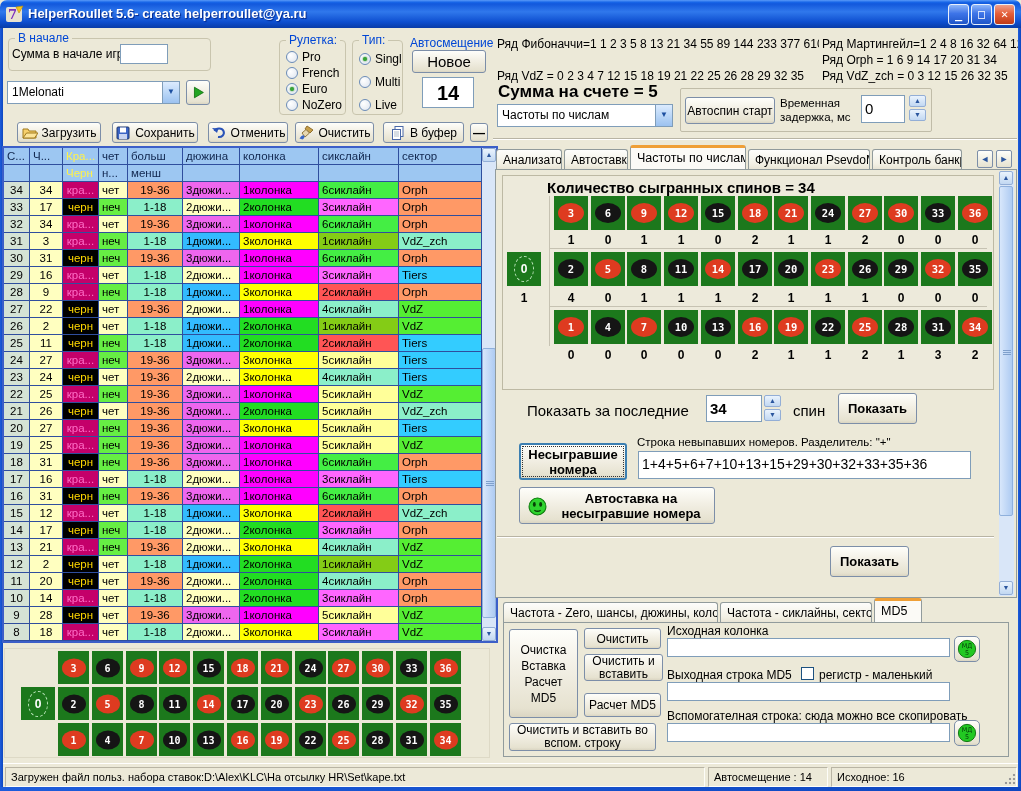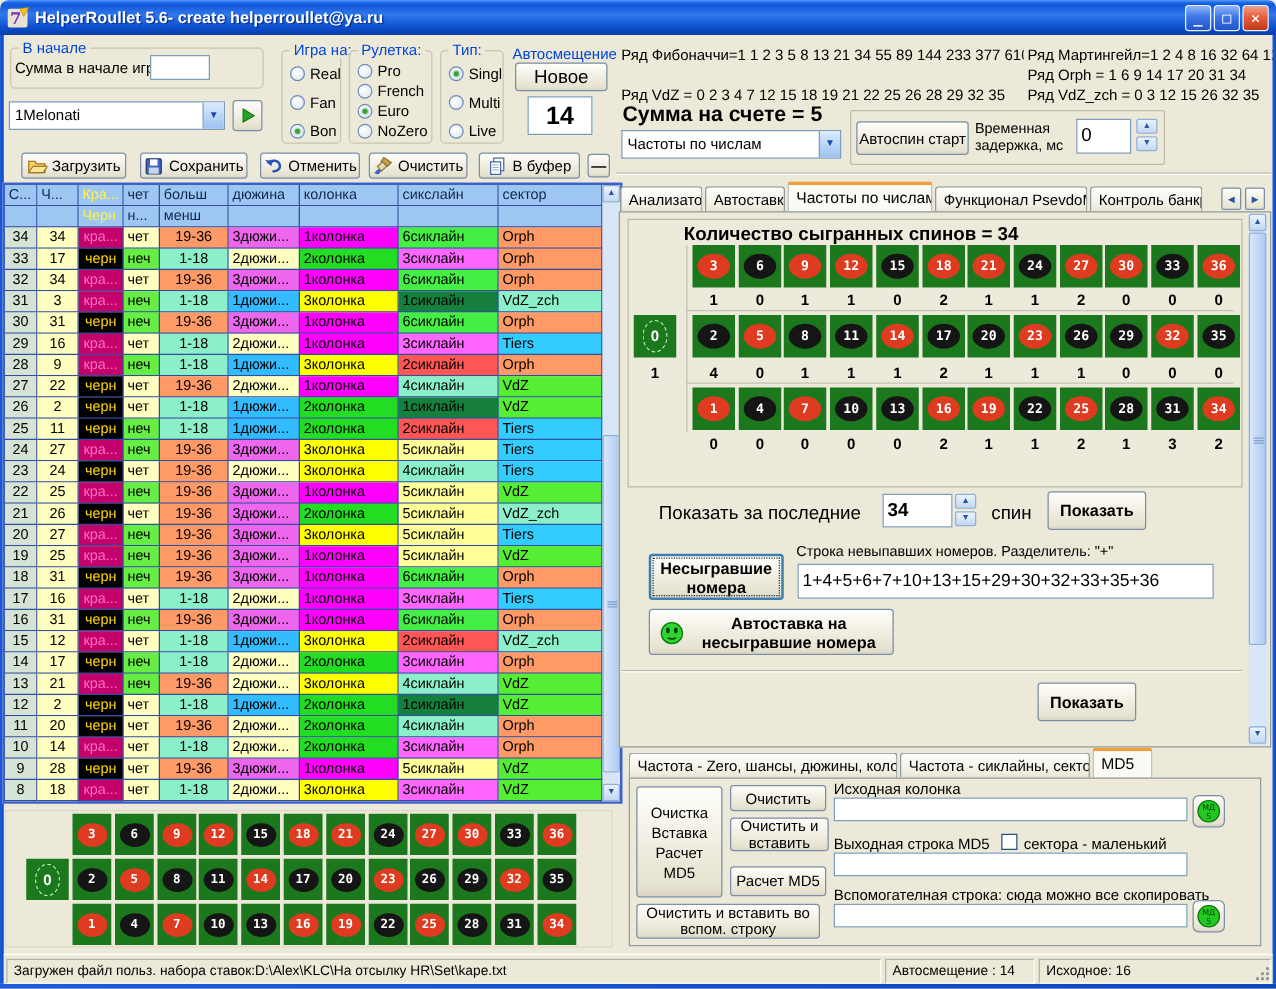--- a/index.html
+++ b/index.html
@@ -45,21 +45,21 @@
 .hcell{height:17px;border-right:1px solid #2F4E9E;border-bottom:1px solid #2F4E9E;font-size:11.5px;line-height:15px;padding:1px 0 0 3px;white-space:nowrap;overflow:hidden}
 .hc-c{text-align:center;padding-left:0}
 .hhead{background:#9DC7F2;color:#10264E}
 .yel{color:#FFF24A}
 .c-spin{background:#D5E3D5}.c-num{background:#FFFFC0}
 .c-red{background:#C4006A;color:#FF6EC8}.c-blk{background:#000;color:#FFD800}
 .c-even{background:#FFFFC0}.c-odd{background:#66EE44}
 .c-high{background:#FF9966}.c-low{background:#8BEFC9}
 .c-d1{background:#33BBFF}.c-d2{background:#FFFFC0}.c-d3{background:#EE66EE}
 .c-k1{background:#FF00FF}.c-k2{background:#22DD22}.c-k3{background:#FFFF00}
-.c-s1{background:#15803d}.c-s2{background:#FF5555}.c-s3{background:#FF66FF}.c-s4{background:#8BEFC9}.c-s5{background:#FFFF99}.c-s6{background:#44EE44}
+.c-s1{background:#84cc16}.c-s2{background:#FF5555}.c-s3{background:#FF66FF}.c-s4{background:#8BEFC9}.c-s5{background:#FFFF99}.c-s6{background:#44EE44}
 .c-orph{background:#FF9966}.c-tiers{background:#33CCFF}.c-vdz{background:#55EE33}.c-vdzz{background:#8BEFC9}
 
 .sbar{position:absolute;background:#D9E6F8}
 .sbtn{position:absolute;width:14px;height:14px;background:linear-gradient(180deg,#EAF3FD,#C2D8F2);border:1px solid #93AED6;border-radius:2px;color:#2B569E;font-size:7px;line-height:12px;text-align:center}
 .sthumb{position:absolute;left:0;width:14px;background:linear-gradient(90deg,#D8E7FB,#AECBF2);border:1px solid #8FB0DC;border-radius:2px}
 .sgrip{position:absolute;left:3px;width:8px;height:1px;background:#7FA0CC;box-shadow:0 2px 0 #7FA0CC,0 4px 0 #7FA0CC}
 
 .numcell{position:absolute;width:34px;height:34px;background:#1C781C}
 .chip{position:absolute;left:50%;top:50%;transform:translate(-50%,-50%);border-radius:50%;color:#fff;font-family:"DejaVu Sans Mono",monospace;font-weight:bold;text-align:center}
 .chip.r{background:#DE3B20}.chip.b{background:#151515}
@@ -113,37 +113,20 @@
   <div class="combo" style="left:7px;top:81px;width:173px;height:23px">
     <div class="ctxt">1Melonati</div>
     <div class="cdrop">▼</div>
   </div>
   <div class="btn" style="left:186px;top:80px;width:24px;height:25px">
     <svg width="13" height="13" viewBox="0 0 16 16">
         <path d="M3 1.5 L14 8 L3 14.5 Z" fill="#23A523" stroke="#0B6E0B"></path>
       </svg>
   </div>
 
-  <div class="gbx" style="left:225px;top:40px;width:48px;height:75px">
-    <div class="gcap">Игра на:</div>
-    <div id="rg-game">
-        <div class="radio-row" style="top: 10px;">
-          <span class="radio"></span>
-          <span class="rlabel">Real</span>
-        </div>
-        <div class="radio-row" style="top: 33px;">
-          <span class="radio"></span>
-          <span class="rlabel">Fan</span>
-        </div>
-        <div class="radio-row" style="top: 56px;">
-          <span class="radio sel"></span>
-          <span class="rlabel">Bon</span>
-        </div>
-      </div>
-  </div>
   <div class="gbx" style="left:352px;top:40px;width:51px;height:75px">
     <div class="gcap">Тип:</div>
     <div id="rg-type">
         <div class="radio-row" style="top: 10px;">
           <span class="radio sel"></span>
           <span class="rlabel">Singl</span>
         </div>
         <div class="radio-row" style="top: 33px;">
           <span class="radio"></span>
           <span class="rlabel">Multi</span>
@@ -912,21 +895,21 @@
     <div class="btn" style="left:450px;top:13px;width:26px;height:26px;border-radius:5px">
       <svg width="20" height="20" viewBox="0 0 22 22">
           <circle cx="11" cy="11" r="9.5" fill="#22C822" stroke="#0A6E0A"></circle>
           <text x="11" y="10" font-size="7" text-anchor="middle" fill="#06440A" font-family="DejaVu Sans">МД</text>
           <text x="11" y="18" font-size="7" text-anchor="middle" fill="#06440A" font-family="DejaVu Sans">5</text>
         </svg>
     </div>
 
     <div class="lbl" style="left:163px;top:45px">Выходная строка MD5</div>
     <div class="chk" style="left:297px;top:44px"></div>
-    <div class="lbl" style="left:315px;top:45px">сектора  - маленький</div>
+    <div class="lbl" style="left:315px;top:45px">регистр  - маленький</div>
     <div class="field" style="left:163px;top:59px;width:283px;height:19px"></div>
 
     <div class="lbl" style="left:163px;top:86px">Вспомогателная строка: сюда можно все скопировать</div>
     <div class="field" style="left:163px;top:100px;width:283px;height:19px"></div>
     <div class="btn" style="left:450px;top:97px;width:26px;height:26px;border-radius:5px">
       <svg width="20" height="20" viewBox="0 0 22 22">
           <circle cx="11" cy="11" r="9.5" fill="#22C822" stroke="#0A6E0A"></circle>
           <text x="11" y="10" font-size="7" text-anchor="middle" fill="#06440A" font-family="DejaVu Sans">МД</text>
           <text x="11" y="18" font-size="7" text-anchor="middle" fill="#06440A" font-family="DejaVu Sans">5</text>
         </svg>

